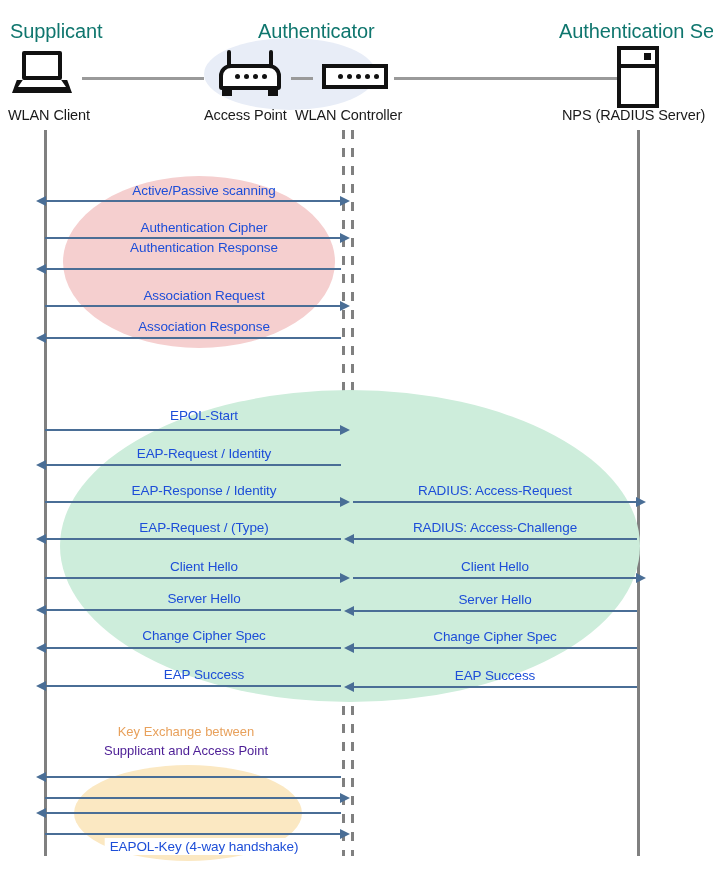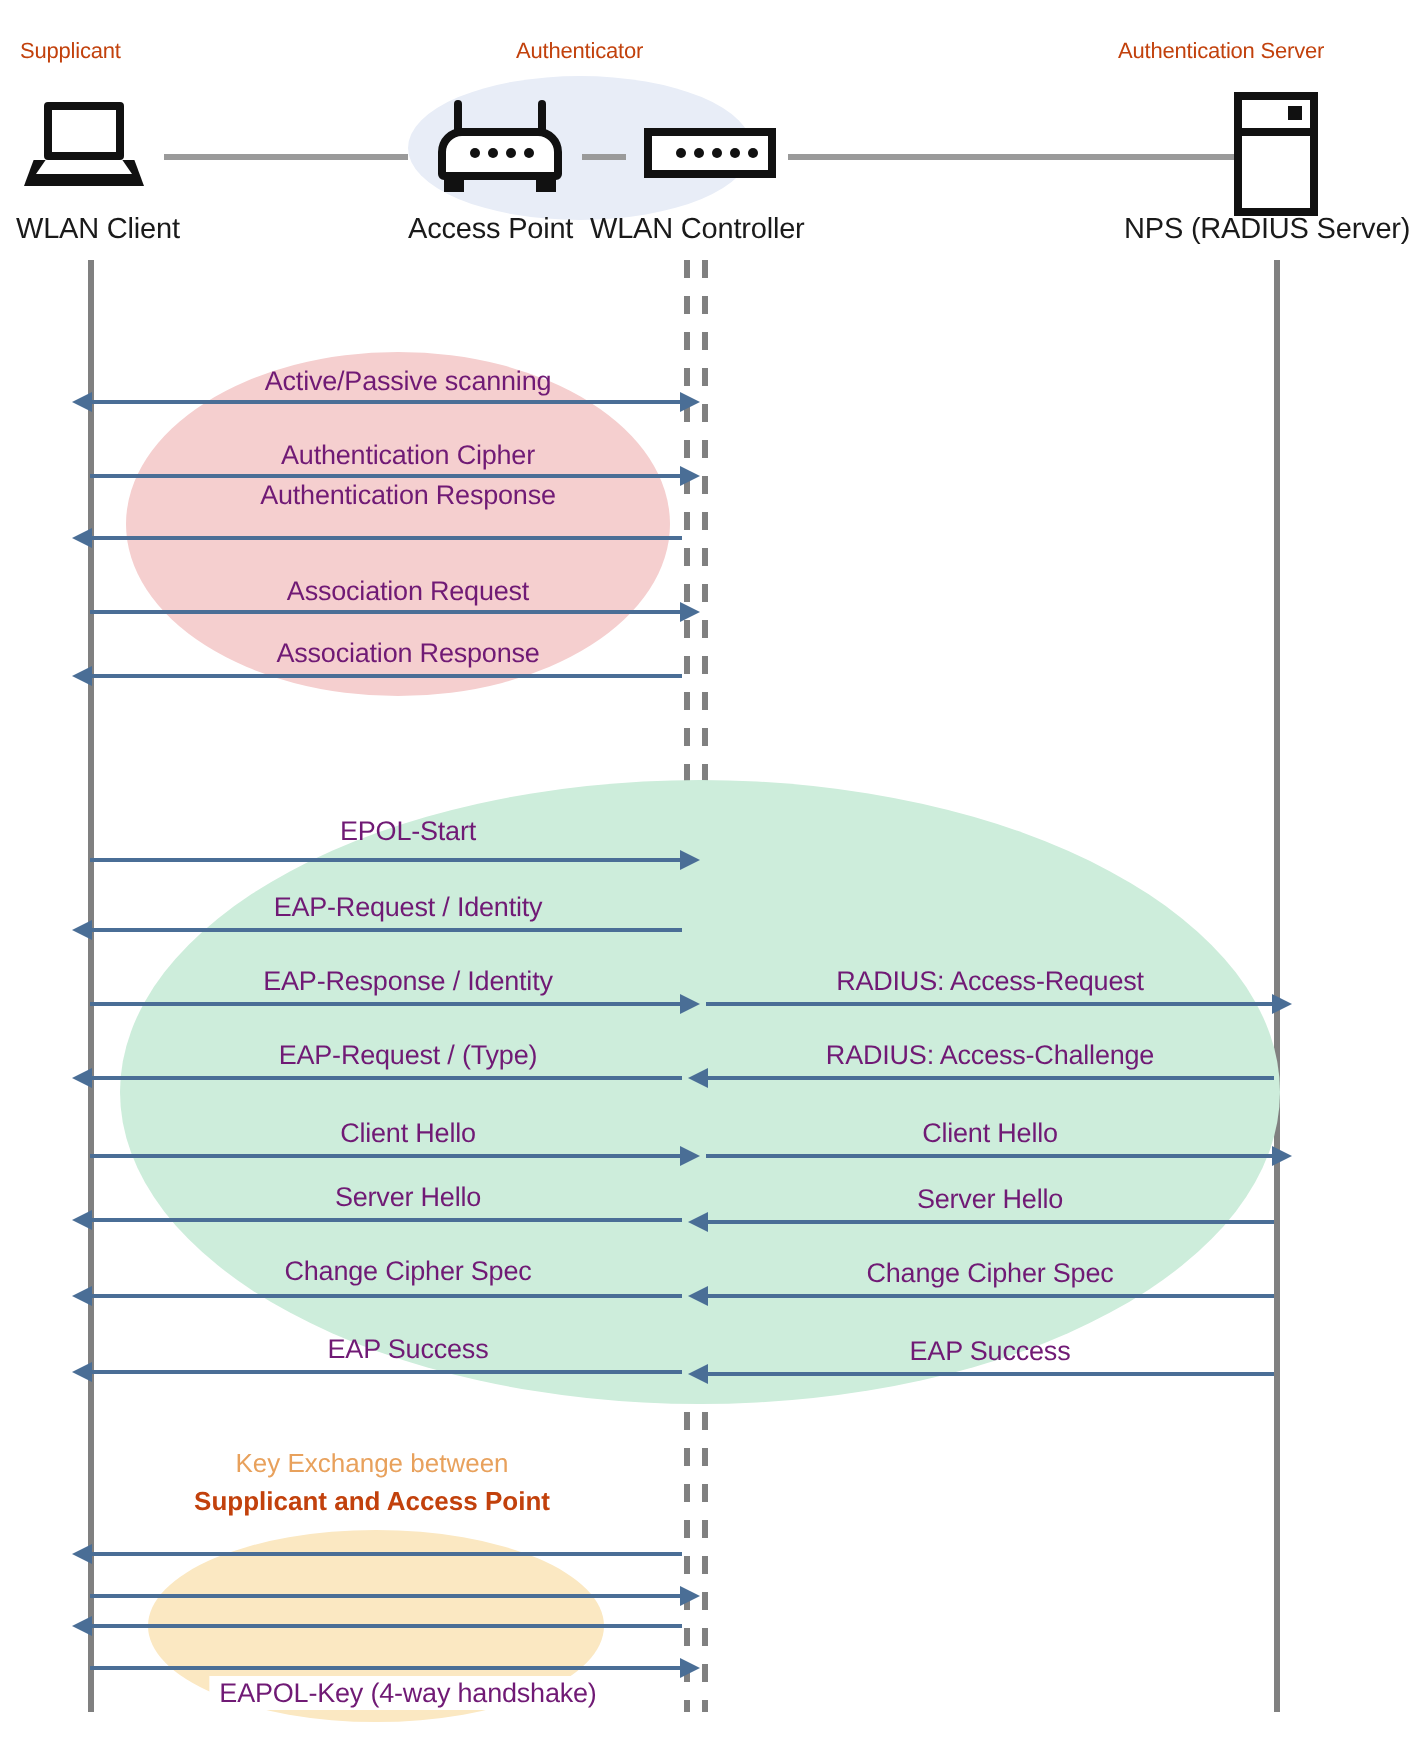--- a/index.html
+++ b/index.html
@@ -15,22 +15,22 @@
     position: relative;
     width: 713px;
     height: 875px;
     background: #ffffff;
     overflow: hidden;
   }
 
   
   .actor-title {
     position: absolute;
-    font-size: 11px;
-    color: #c2410c;
+    font-size: 20px;
+    color: #0f766e;
     white-space: nowrap;
     letter-spacing: -0.1px;
   }
   .actor-sub {
     position: absolute;
     font-size: 14.5px;
     color: #1a1a1a;
     white-space: nowrap;
     letter-spacing: -0.1px;
   }
@@ -200,21 +200,21 @@
   }
   .arrow-head.left {
     border-right: 10px solid #4a6e96;
     left: -9px;
   }
 
   
   .msg-label {
     position: absolute;
     font-size: 13.5px;
-    color: #701a75;
+    color: #1d4ed8;
     text-align: right;
     white-space: nowrap;
     transform: translateX(-50%);
     letter-spacing: -0.1px;
   }
   .msg-label.boxed {
     background: #ffffff;
     padding: 1px 5px;
   }
 </style>
@@ -274,21 +274,21 @@
   <div class="lifeline" style="left:44px;  top:130px; height:726px;"></div>
   <div class="lifeline-dashed" style="left:342px; top:130px; height:726px;"></div>
   <div class="lifeline-dashed" style="left:351px; top:130px; height:726px;"></div>
   <div class="lifeline" style="left:637px; top:130px; height:726px;"></div>
 
   <div class="phase-ellipse" style="left:63px; top:176px; width:272px; height:172px; background:#f5cfcf;"></div>
   <div class="phase-ellipse" style="left:60px; top:390px; width:580px; height:312px; background:#cdeddb;"></div>
   <div class="phase-ellipse" style="left:74px; top:765px; width:228px; height:96px; background:#fbe8c2;"></div>
 
   <div class="phase-label" style="left:186px; top:722px; transform:translateX(-50%); color:#e8a15c;">Key Exchange between</div>
-  <div class="phase-label" style="left:186px; top:741px; transform:translateX(-50%); color:#c2410c;font-weight:bold;">Supplicant and Access Point</div>
+  <div class="phase-label" style="left:186px; top:741px; transform:translateX(-50%); color:#4c1d95;">Supplicant and Access Point</div>
 
   <div class="msg-label" style="left:204px; top:183px;">Active/Passive scanning</div>
   <div class="arrow" style="left:45px; top:200px; width:296px;">
       <span class="arrow-head left"></span>
       <span class="arrow-head right"></span>
     </div>
 
   <div class="msg-label" style="left:204px; top:220px;">Authentication Cipher</div>
   <div class="arrow" style="left:45px; top:237px; width:296px;">
       <span class="arrow-head right"></span>

